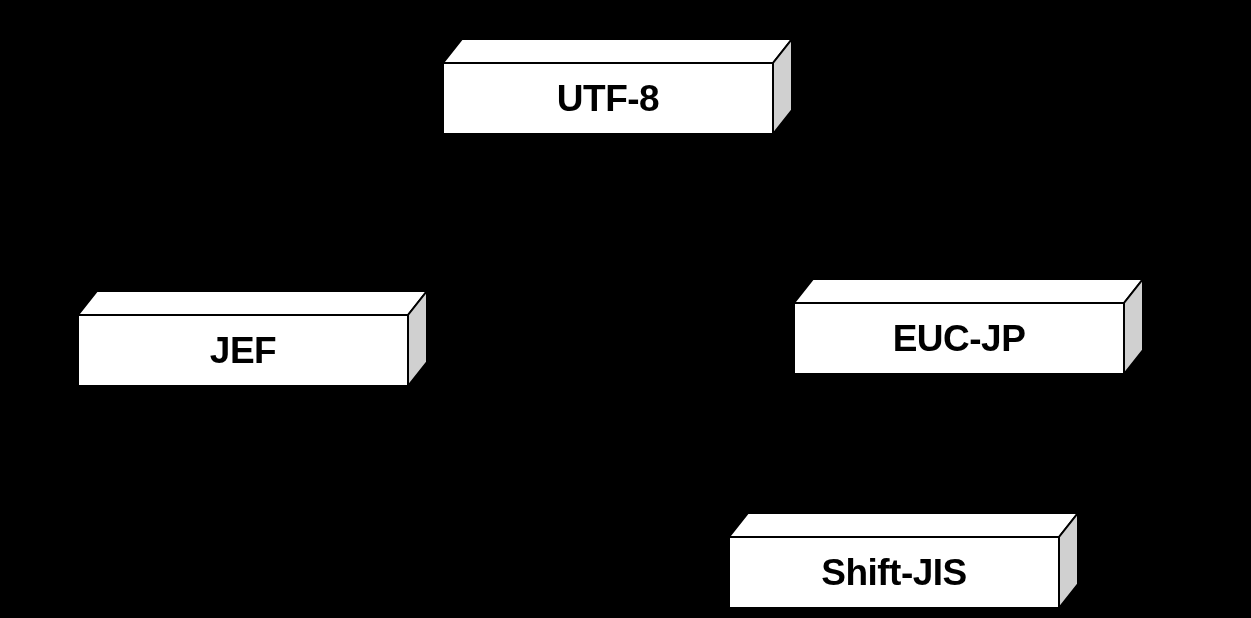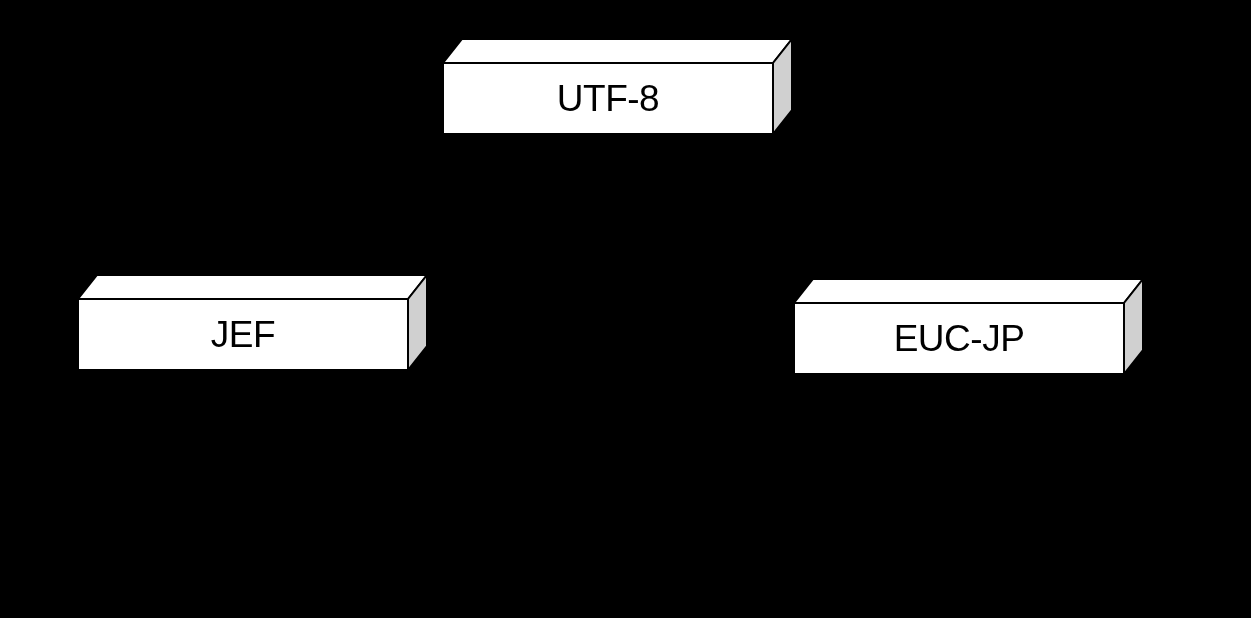--- a/index.html
+++ b/index.html
@@ -10,20 +10,21 @@
     width: 1251px;
     height: 618px;
     background: var(--bg, #000);
     overflow: hidden;
     font-family: "Liberation Sans", sans-serif;
   }
   .canvas {
     position: relative;
     width: 1042px;
     height: 618px;
+    font-weight: bold;
   }
   .node {
     position: absolute;
     width: 351px;
     height: 97px;
   }
   .node svg {
     position: absolute;
     left: 0;
     top: 0;
@@ -44,21 +45,21 @@
     height: 71px;
     display: flex;
     align-items: center;
     justify-content: center;
     font-size: 37px;
     letter-spacing: -0.5px;
     color: var(--text, #000);
     white-space: nowrap;
   }
   .node-utf8      { left: 442px; top: 38px;  }
-  .node-jef       { left: 77px;  top: 274px; }
+  .node-jef       { left: 77px;  top: 290px; }
   .node-eucjp     { left: 793px; top: 278px; }
   .node-ibmkanji  { left: 191px; top: 512px; }
   .node-shiftjis  { left: 728px; top: 512px; }
 </style>
 </head>
 <body>
 
 <div class="canvas">
 
   <div class="node node-utf8">
@@ -82,14 +83,22 @@
   <div class="node node-eucjp">
     <svg viewBox="0 0 351 97" aria-hidden="true">
       <polygon class="edge" points="1,25 20,1 350,1 331,25" fill="#ffffff"></polygon>
       <polygon class="edge" points="331,25 350,1 350,72 331,96" fill="#d0d0d0"></polygon>
       <rect class="edge" x="1" y="25" width="330" height="71" fill="#ffffff"></rect>
     </svg>
     <div class="label">EUC-JP</div>
   </div>
 
 
+  <div class="node node-shiftjis">
+    <svg viewBox="0 0 351 97" aria-hidden="true">
+      <polygon class="edge" points="1,25 20,1 350,1 331,25" fill="#ffffff"></polygon>
+      <polygon class="edge" points="331,25 350,1 350,72 331,96" fill="#d0d0d0"></polygon>
+      <rect class="edge" x="1" y="25" width="330" height="71" fill="#ffffff"></rect>
+    </svg>
+    <div class="label">Shift-JIS</div>
+  </div>
 
 </div>
 
 </body></html>

